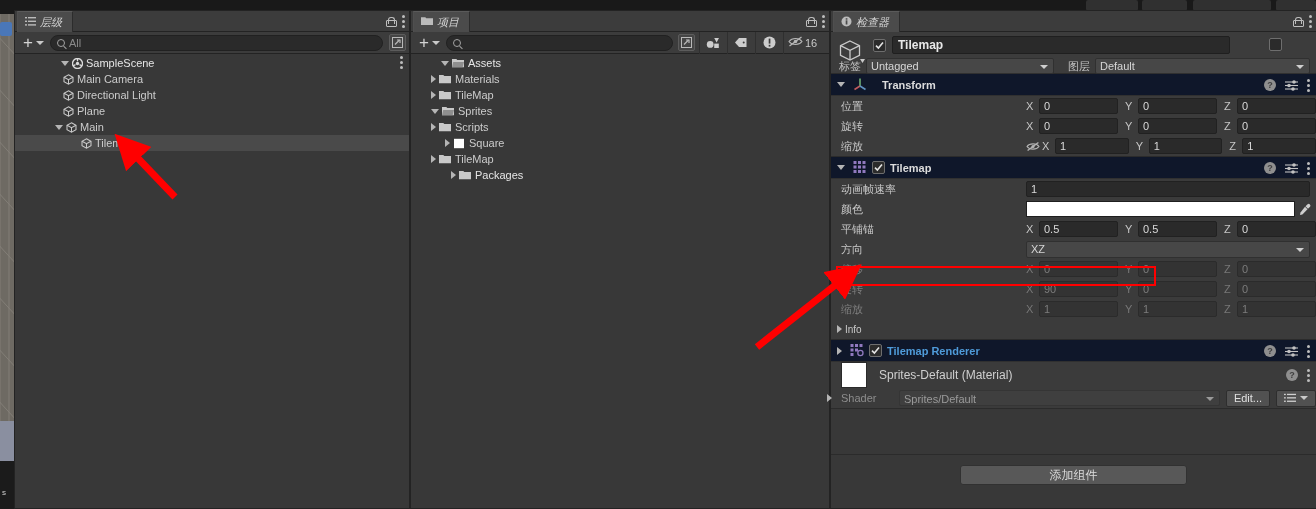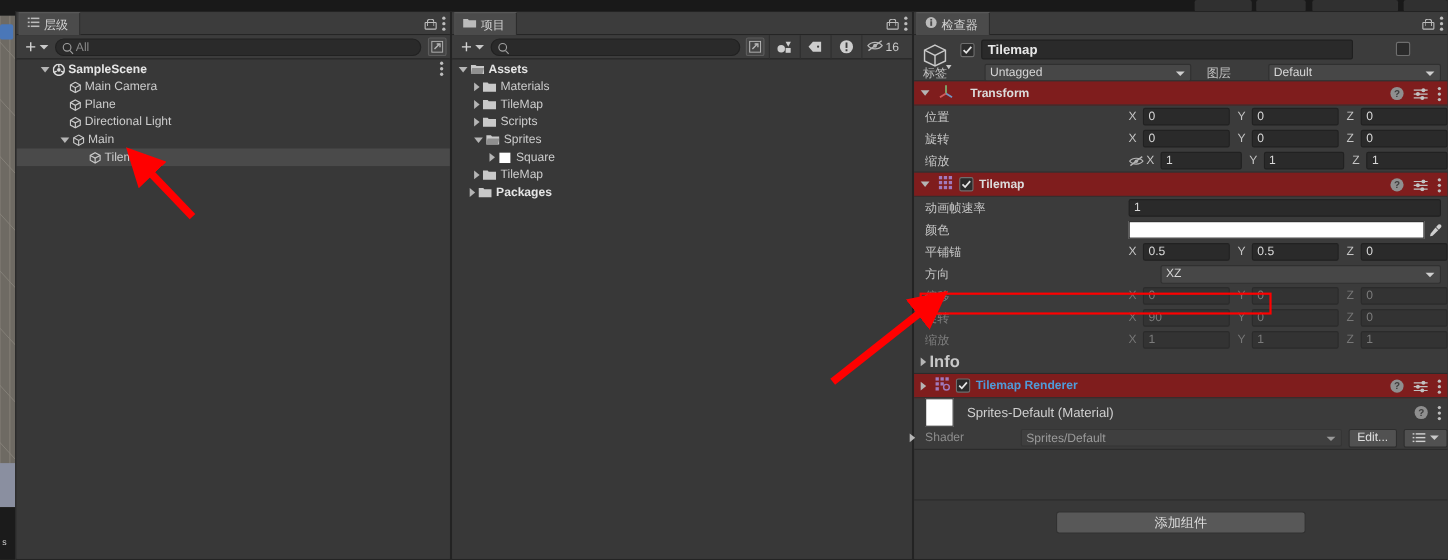--- a/index.html
+++ b/index.html
@@ -26,21 +26,21 @@
 
   
   .top-strip { position:absolute; left:0; top:0; width:1316px; height:14px; background:#191919; }
   .tb-ghost { position:absolute; top:0px; height:11px; background:#303030; border-radius:2px; }
 
   
   .panel { position:absolute; background:#383838; border:1px solid #232323; }
   .panel-tabbar { position:relative; height:21px; background:#3c3c3c; border-bottom:1px solid #232323; }
   .panel-tab { position:absolute; left:2px; top:0; height:21px; display:flex; align-items:center;
       gap:4px; padding:0 10px 0 7px; background:#4b4b4b; color:#d2d2d2; font-size:11px;
-      border-top:1px solid #5a5a5a; border-left:1px solid #4f4f4f; border-right:1px solid #2c2c2c;}
+      border-top:1px solid #5a5a5a; border-left:1px solid #4f4f4f; border-right:1px solid #2c2c2c;font-style:italic;}
   .tabicons { position:absolute; right:4px; top:0; height:21px; display:flex; align-items:center; gap:7px; }
   .ico { display:inline-block; opacity:.85; }
 
   .lock-ico { width:9px; height:10px; position:relative; }
   .lock-ico::before { content:""; position:absolute; left:0; bottom:0; width:9px; height:5px;
       border:1px solid #bdbdbd; border-radius:1px; }
   .lock-ico::after { content:""; position:absolute; left:2px; top:0; width:5px; height:6px;
       border:1px solid #bdbdbd; border-bottom:none; border-radius:3px 3px 0 0; }
   .kebab { width:3px; height:13px; display:flex; flex-direction:column; justify-content:center; gap:2px; }
   .kebab i { display:block; width:3px; height:3px; background:#bdbdbd; border-radius:50%; }
@@ -60,21 +60,21 @@
   .search-txt { font-size:11px; color:#8a8a8a; }
 
   .sq-btn { width:17px;height:17px;border:1px solid #5c5c5c;background:#454545;border-radius:2px;
       display:flex;align-items:center;justify-content:center;margin-left:3px;flex:none; }
 
   
   .tree { position:absolute; left:0; right:0; top:0; bottom:0; overflow:hidden; background:#383838; }
   .trow { position:relative; height:16px; display:flex; align-items:center; font-size:11px; color:#cccccc;
           white-space:nowrap; }
   .trow.selected { background:#4a4a4a; }
-  .trow.head { color:#e5e5e5; font-weight:bold; }
+  .trow.head { color:#e5e5e5; font-weight:normal;margin-left:24px; }
   .tri { width:0;height:0;border-left:4px solid transparent;border-right:4px solid transparent;
       border-top:5px solid #b5b5b5; margin-right:3px; flex:none; }
   .tri.right { border-top:4px solid transparent;border-bottom:4px solid transparent;
       border-left:5px solid #b5b5b5; border-right:none; }
   .tri.blank { border:none; width:5px; }
   .go-ico { width:11px;height:11px;margin-right:3px;flex:none; }
   .rowkebab { position:absolute; right:6px; top:1px; }
 
   
   .folder-ico { width:12px;height:10px;margin-right:4px;flex:none; }
@@ -91,26 +91,26 @@
       display:flex;align-items:center;justify-content:center;flex:none; }
   .chk svg { display:block; }
   .nm-field { position:absolute; left:61px; top:4px; right:86px; height:18px; background:#2a2a2a;
       border:1px solid #1f1f1f; border-radius:2px; display:flex; align-items:center; padding:0 5px;
       color:#e8e8e8; font-weight:bold; font-size:12px; }
   .static-box { position:absolute; right:24px; top:6px; display:flex; align-items:center; gap:5px;flex-direction:column; }
   .static-chk { width:13px;height:13px;background:#2b2b2b;border:1px solid #6e6e6e;border-radius:2px; }
   .row2 { position:absolute; left:8px; right:6px; top:26px; height:16px; display:flex; align-items:center; gap:5px; }
   .lbl-sm { color:#c2c2c2; font-size:11px; white-space:nowrap; }
   .dropdown { height:16px; background:#474747; border:1px solid #303030; border-radius:2px;
-      display:flex; align-items:center; padding:0 4px; color:#d6d6d6; font-size:11px; position:relative;margin-left:29px; }
+      display:flex; align-items:center; padding:0 4px; color:#d6d6d6; font-size:11px; position:relative; }
   .dropdown .dd-caret { position:absolute; right:5px; top:6px; width:0;height:0;
       border-left:4px solid transparent;border-right:4px solid transparent;border-top:4px solid #cfcfcf; }
 
   .comp { border-bottom:1px solid #2b2b2b; background:#3b3b3b; }
-  .comp-head { height:22px; background:#7f1d1d; display:flex; align-items:center; gap:5px;
+  .comp-head { height:22px; background:#0f172a; display:flex; align-items:center; gap:5px;
       padding-left:6px; position:relative; border-bottom:1px solid #303030; }
   .comp-title { font-size:11px; font-weight:bold; color:#dcdcdc; }
   .comp-title.link { color:#4f9bd9; }
   .comp-head-icons { position:absolute; right:6px; top:0; height:22px; display:flex; align-items:center; gap:9px; }
   .help-ico { width:12px;height:12px;border-radius:50%;background:#8f8f8f;color:#3f3f3f;font-size:9px;
       font-weight:bold; display:flex;align-items:center;justify-content:center; line-height:1; }
   .pres-ico { width:13px; height:11px; position:relative; }
 
   .prow { height:20px; display:flex; align-items:center; padding-left:10px; }
   .prow .plabel { width:185px; font-size:11px; color:#c8c8c8; flex:none; }
@@ -252,32 +252,32 @@
           </div>
           <div class="trow" style="padding-left:40px;">
             <span class="tri blank"></span>
             <span class="go-ico"><svg width="11" height="11" viewBox="0 0 11 11">
                 <g fill="none" stroke="#c9c9c9" stroke-width="1.05">
                   <path d="M5.5 0.8 L10 3.3 L10 7.7 L5.5 10.2 L1 7.7 L1 3.3 Z"></path>
                   <path d="M1 3.3 L5.5 5.7 L10 3.3"></path>
                   <path d="M5.5 5.7 L5.5 10.2"></path>
                 </g>
               </svg></span>
-            <span>Plane</span>
+            <span>Directional Light</span>
           </div>
           <div class="trow" style="padding-left:40px;">
             <span class="tri blank"></span>
             <span class="go-ico"><svg width="11" height="11" viewBox="0 0 11 11">
                 <g fill="none" stroke="#c9c9c9" stroke-width="1.05">
                   <path d="M5.5 0.8 L10 3.3 L10 7.7 L5.5 10.2 L1 7.7 L1 3.3 Z"></path>
                   <path d="M1 3.3 L5.5 5.7 L10 3.3"></path>
                   <path d="M5.5 5.7 L5.5 10.2"></path>
                 </g>
               </svg></span>
-            <span>Directional Light</span>
+            <span>Plane</span>
           </div>
           <div class="trow" style="padding-left:40px;">
             <span class="tri"></span>
             <span class="go-ico"><svg width="11" height="11" viewBox="0 0 11 11">
                 <g fill="none" stroke="#c9c9c9" stroke-width="1.05">
                   <path d="M5.5 0.8 L10 3.3 L10 7.7 L5.5 10.2 L1 7.7 L1 3.3 Z"></path>
                   <path d="M1 3.3 L5.5 5.7 L10 3.3"></path>
                   <path d="M5.5 5.7 L5.5 10.2"></path>
                 </g>
               </svg></span>
@@ -386,33 +386,33 @@
             <span>Materials</span>
           </div>
           <div class="trow" style="padding-left:20px;">
             <span class="tri right"></span>
             <span class="folder-ico"><svg width="12" height="10" viewBox="0 0 12 10">
                 <path d="M0 1h4.3l1 1.1H12V9.3H0z" fill="#c9c9c9"></path>
               </svg></span>
             <span>TileMap</span>
           </div>
           <div class="trow" style="padding-left:20px;">
-            <span class="tri right"></span>
-            <span class="folder-ico"><svg width="12" height="10" viewBox="0 0 12 10">
-                <path d="M0 1h4.3l1 1.1H12V9.3H0z" fill="#c9c9c9"></path>
-              </svg></span>
-            <span>Scripts</span>
-          </div>
-          <div class="trow" style="padding-left:20px;">
             <span class="tri"></span>
             <span class="folder-ico"><svg width="12" height="10" viewBox="0 0 12 10">
                 <path d="M0 1h4.3l1 1.1H12V9.3H0z" fill="#c9c9c9"></path>
                 <path d="M1.2 3.9H12L10.6 9.3H0z" fill="#8f8f8f"></path>
               </svg></span>
             <span>Sprites</span>
+          </div>
+          <div class="trow" style="padding-left:20px;">
+            <span class="tri right"></span>
+            <span class="folder-ico"><svg width="12" height="10" viewBox="0 0 12 10">
+                <path d="M0 1h4.3l1 1.1H12V9.3H0z" fill="#c9c9c9"></path>
+              </svg></span>
+            <span>Scripts</span>
           </div>
           <div class="trow" style="padding-left:34px;">
             <span class="tri right"></span>
             <span class="folder-ico"><svg width="12" height="11" viewBox="0 0 12 11">
                 <rect x="1" y="0.8" width="10" height="9.4" fill="#ffffff"></rect>
               </svg></span>
             <span>Square</span>
           </div>
           <div class="trow" style="padding-left:20px;">
             <span class="tri right"></span>
@@ -665,21 +665,21 @@
             <span class="plabel">缩放</span>
             <span class="axis">X</span>
             <div class="field vec-field">1</div>
             <span class="axis">Y</span>
             <div class="field vec-field">1</div>
             <span class="axis">Z</span>
             <div class="field vec-field" style="margin-right:0;">1</div>
           </div>
           <div class="prow" style="padding-left:6px;">
             <span class="tri right"></span>
-            <span style="font-size:15px;color:#c8c8c8;font-weight:bold;">Info</span>
+            <span style="font-size:10px;color:#c8c8c8;">Info</span>
           </div>
         </div>
     </div>
 
     <div class="comp">
       <div class="comp-head">
         <span class="tri right"></span>
         <span class="ico">
           <svg width="14" height="14" viewBox="0 0 14 14">
             <g fill="#a78bd9">

